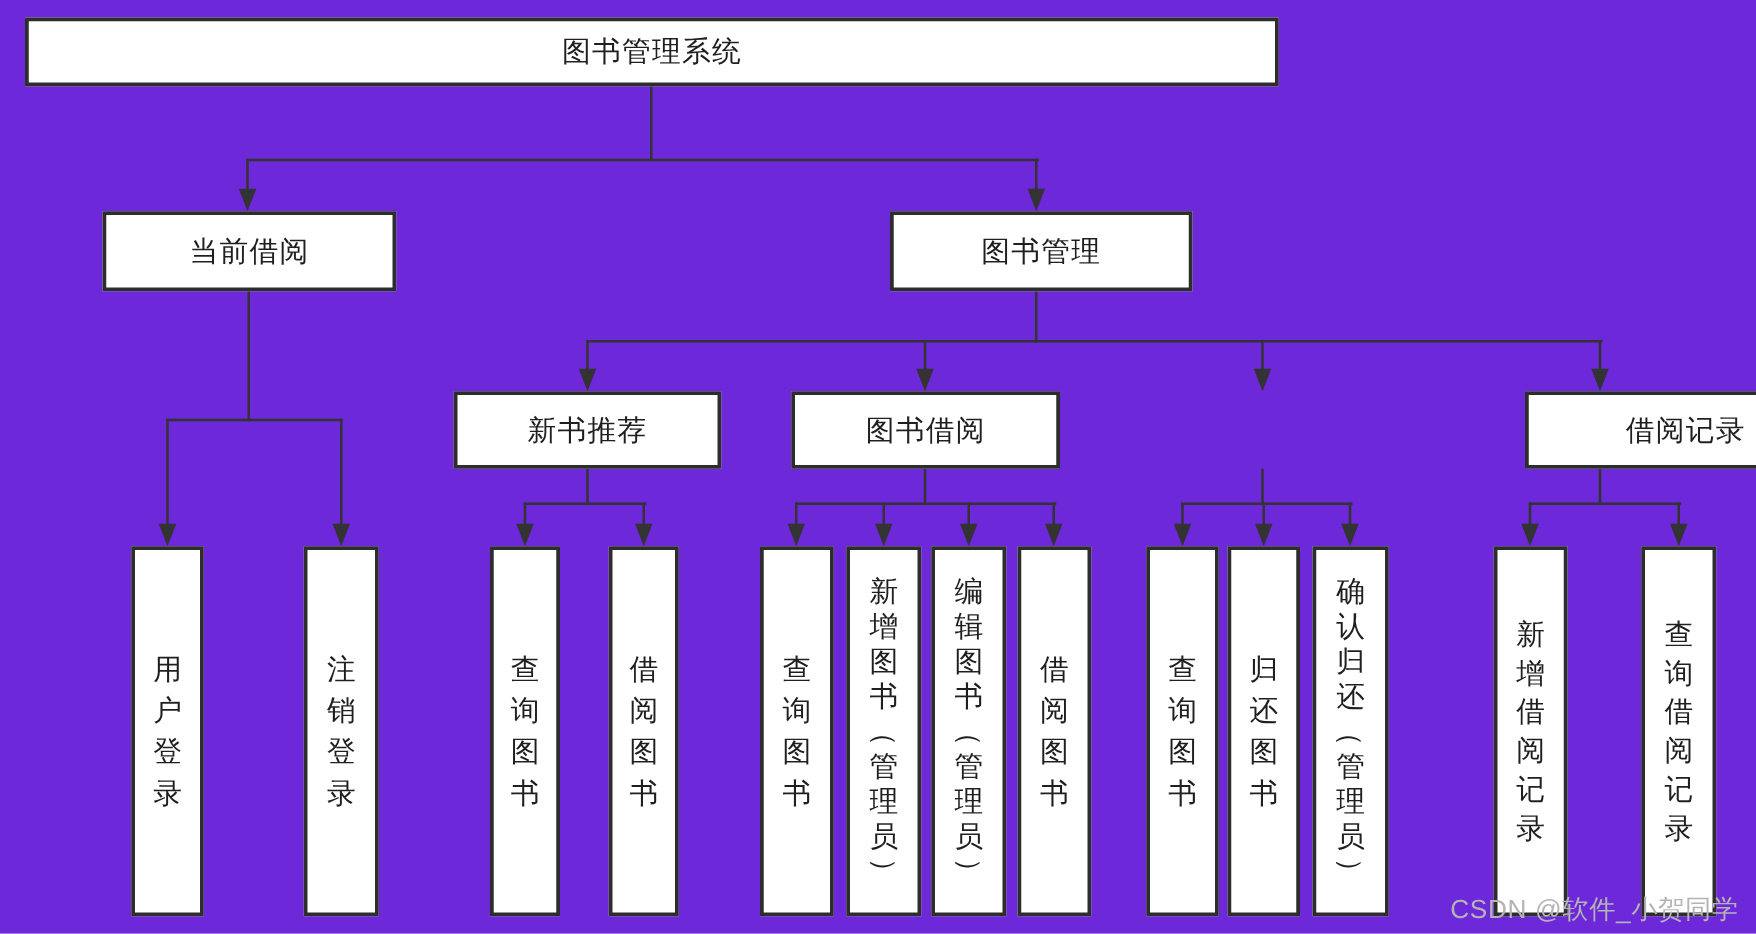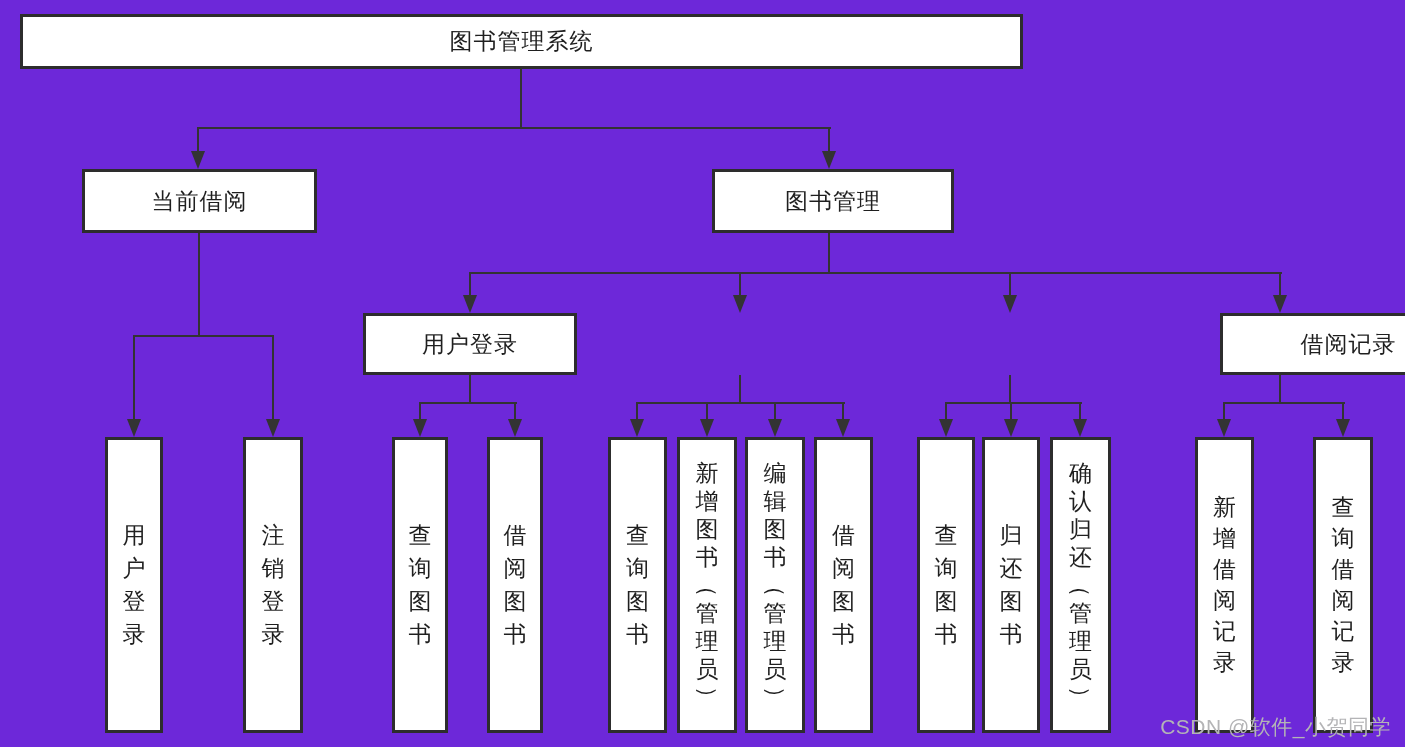--- a/index.html
+++ b/index.html
@@ -100,21 +100,24 @@
   </div>
 
   <div class="node hnode" style="left:82px;top:169px;width:235px;height:64px">
     <span>当前借阅</span>
   </div>
   <div class="node hnode" style="left:712px;top:169px;width:242px;height:64px">
     <span>图书管理</span>
   </div>
 
   <div class="node hnode" style="left:363px;top:313px;width:214px;height:62px">
-    <span>用户登录</span>
+    <span>新书推荐</span>
+  </div>
+  <div class="node hnode" style="left:633px;top:313px;width:215px;height:62px">
+    <span>图书借阅</span>
   </div>
   <div class="node hnode" style="left:1220px;top:313px;width:257px;height:62px">
     <span>借阅记录</span>
   </div>
 
   <div class="node vnode" style="left:105px;top:437px;width:58px;height:296px">
     <span class="vtext" style="gap: 10px;">
         <span>用</span>
         <span>户</span>
         <span>登</span>

